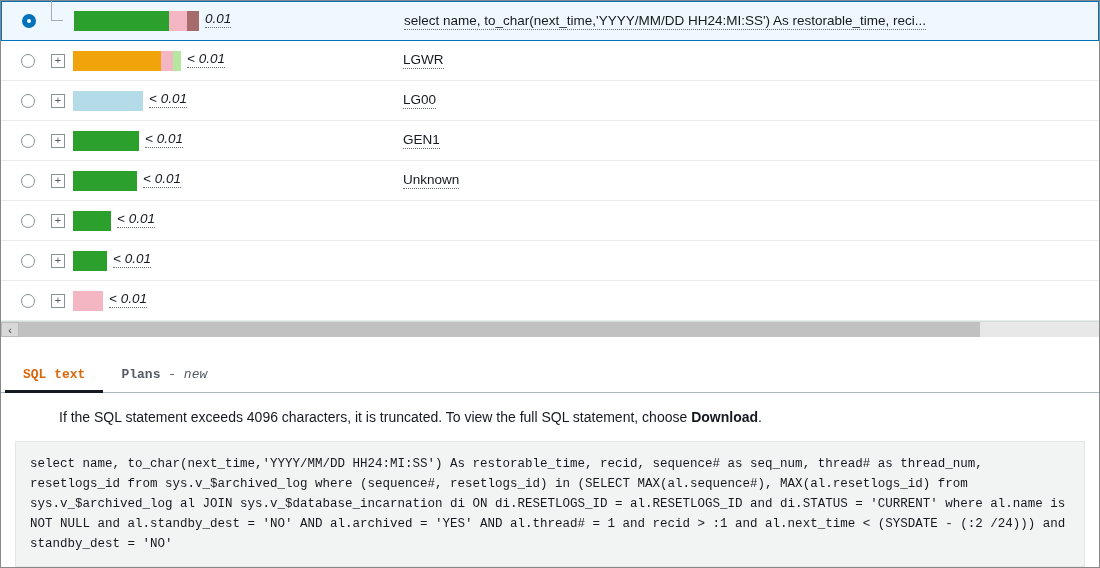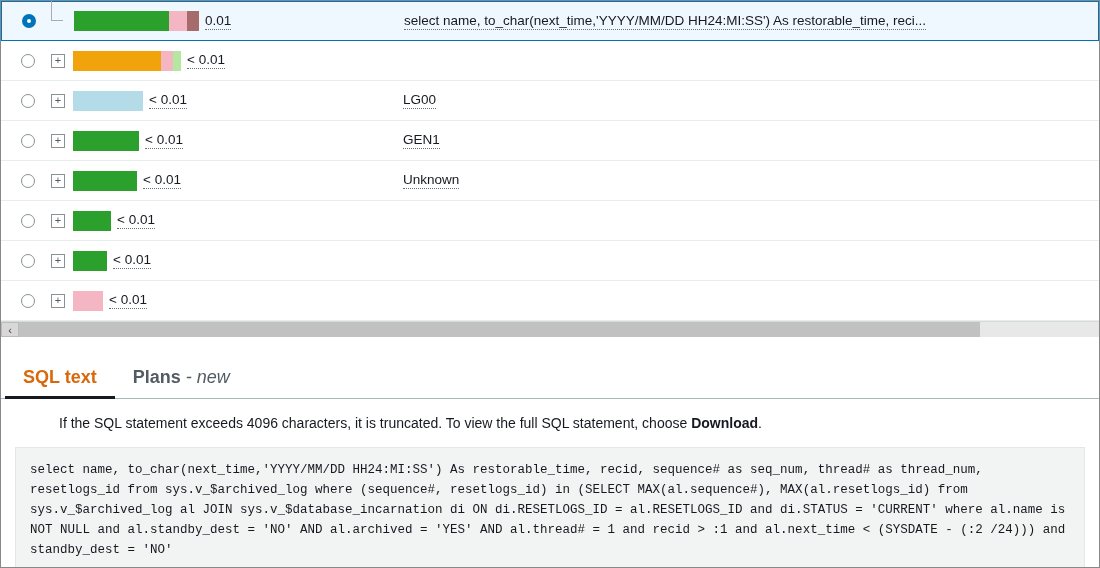--- a/index.html
+++ b/index.html
@@ -14,35 +14,35 @@
   .radio-cell { width: 30px; display: flex; align-items: center; justify-content: center; }
   .radio { width: 14px; height: 14px; border-radius: 50%; border: 1.5px solid #879196; background: #fff; cursor: pointer; display:inline-block; }
   .radio.checked { border: 5px solid #0073bb; width: 14px; height: 14px; }
   
   .expand-cell { width: 30px; display: flex; align-items: center; justify-content: center; }
   .expander { width: 14px; height: 14px; border: 1px solid #879196; display:flex; align-items:center; justify-content:center; font-size: 11px; line-height: 1; color:#545b64; cursor:pointer; }
   .tree-line { width: 30px; height: 40px; position: relative; }
   .tree-line::before { content:""; position:absolute; left:7px; top:0; bottom:20px; width:1px; background:#aab; }
   .tree-line::after { content:""; position:absolute; left:7px; bottom:20px; width:12px; height:1px; background:#aab; }
   
-  .bar-cell { width: 330px; display:flex; align-items:center; }
+  .bar-cell { width: 330px; display:flex; align-items:flex-start;font-style:italic; }
   .bar { height: 20px; display:flex; }
   .seg { height: 100%; }
   .bar-label { margin-left: 6px; font-size: 13.5px; color:#16191f; border-bottom: 1px dotted #687078; padding-bottom: 1px; }
   
   .desc-cell { flex: 1; display:flex; align-items:center; }
   .desc { font-size: 13.5px; color:#16191f; border-bottom: 1px dotted #687078; padding-bottom: 1px; white-space: nowrap; overflow: hidden; text-overflow: ellipsis; max-width: 560px; display: inline-block; }
   
   .scroll-region { height: 16px; background:#e8e8e8; position:relative; border-top:1px solid #d5dbdb; }
   .scroll-btn { position:absolute; left:0; top:0; bottom:0; width:18px; background:#d8d8d8; border:1px solid #bbb; display:flex; align-items:center; justify-content:center; font-size:11px; color:#444; cursor:pointer; }
   .scroll-track { position:absolute; left:18px; right:0; top:0; bottom:0; }
   .scroll-thumb { position:absolute; left:0; top:0; bottom:0; width:89%; background:#c1c1c1; }
   
   .tabs { display:flex; border-bottom:1px solid #aab7b8; margin-top: 20px; padding: 0 4px; }
-  .tab { padding: 10px 18px; font-size: 18px; font-weight:600; color:#545b64; cursor:pointer; position:relative; }
+  .tab { padding: 10px 18px; font-size: 13px; font-weight:600; color:#545b64; cursor:pointer; position:relative;font-family:Liberation Mono, monospace; }
   .tab.active { color:#d9680b; }
   .tab.active::after { content:""; position:absolute; left:0; right:0; bottom:-1px; height:3px; background:#16191f; }
   .tab .ital { font-style:italic; font-weight:400;margin-top:48px; }
   
   .notice { padding: 16px 18px; font-size:14px;margin-left:40px; }
   .notice b { font-weight:700; }
   
   .codebox { margin: 0 14px 14px 14px; background:#f2f3f3; border:1px solid #e6e6e6; padding: 12px 14px; font-family: Consolas, Monaco, "Courier New", monospace; font-size: 12.5px; line-height: 1.6; white-space: normal; word-break: break-word; }
 </style>
 </head>
@@ -76,20 +76,23 @@
         <div class="expand-cell">
           <span class="expander">+</span>
         </div>
         <div class="bar-cell">
           <div class="bar">
             <div class="seg" style="width: 88px; background: rgb(240, 163, 10);"></div>
             <div class="seg" style="width: 12px; background: rgb(244, 182, 194);"></div>
             <div class="seg" style="width: 8px; background: rgb(181, 231, 160);"></div>
           </div>
           <span class="bar-label">&lt; 0.01</span>
+        </div>
+        <div class="desc-cell">
+          <span class="desc">LGWR</span>
         </div>
       </div>
       <div class="row">
         <div class="radio-cell">
           <span class="radio"></span>
         </div>
         <div class="expand-cell">
           <span class="expander">+</span>
         </div>
         <div class="bar-cell">

